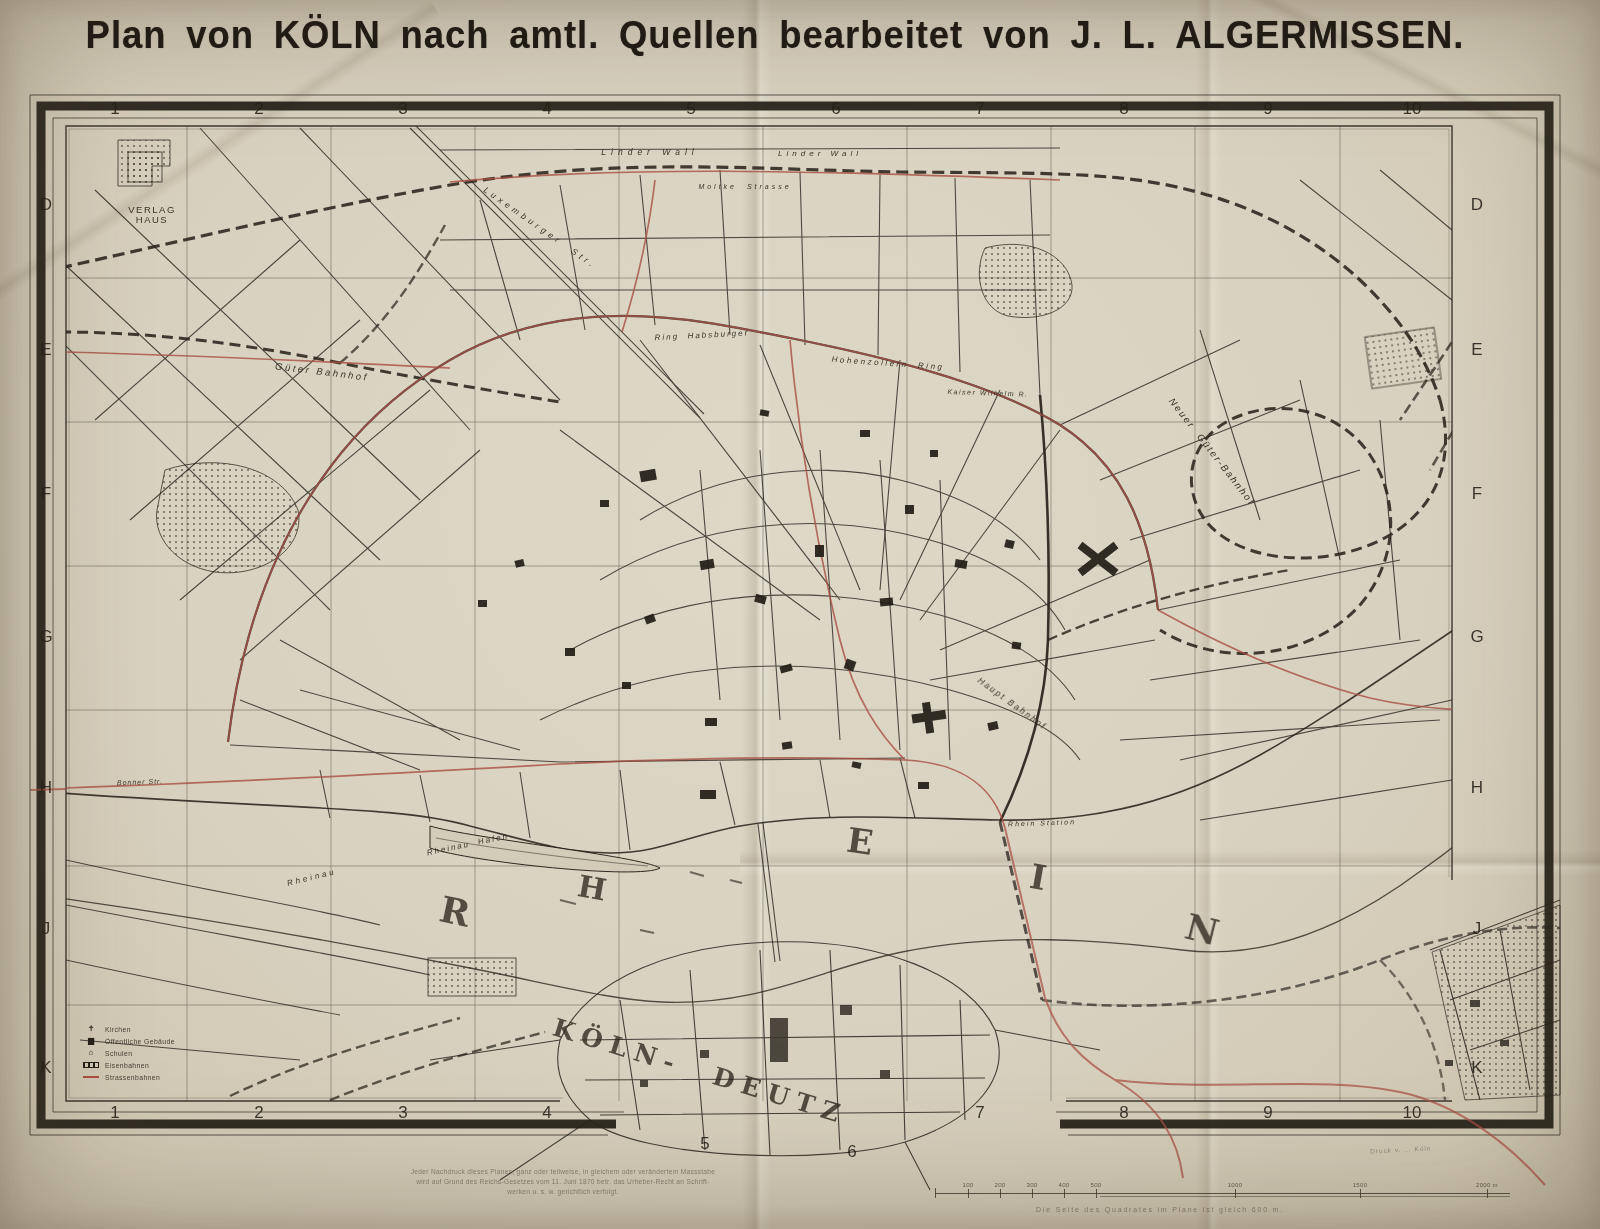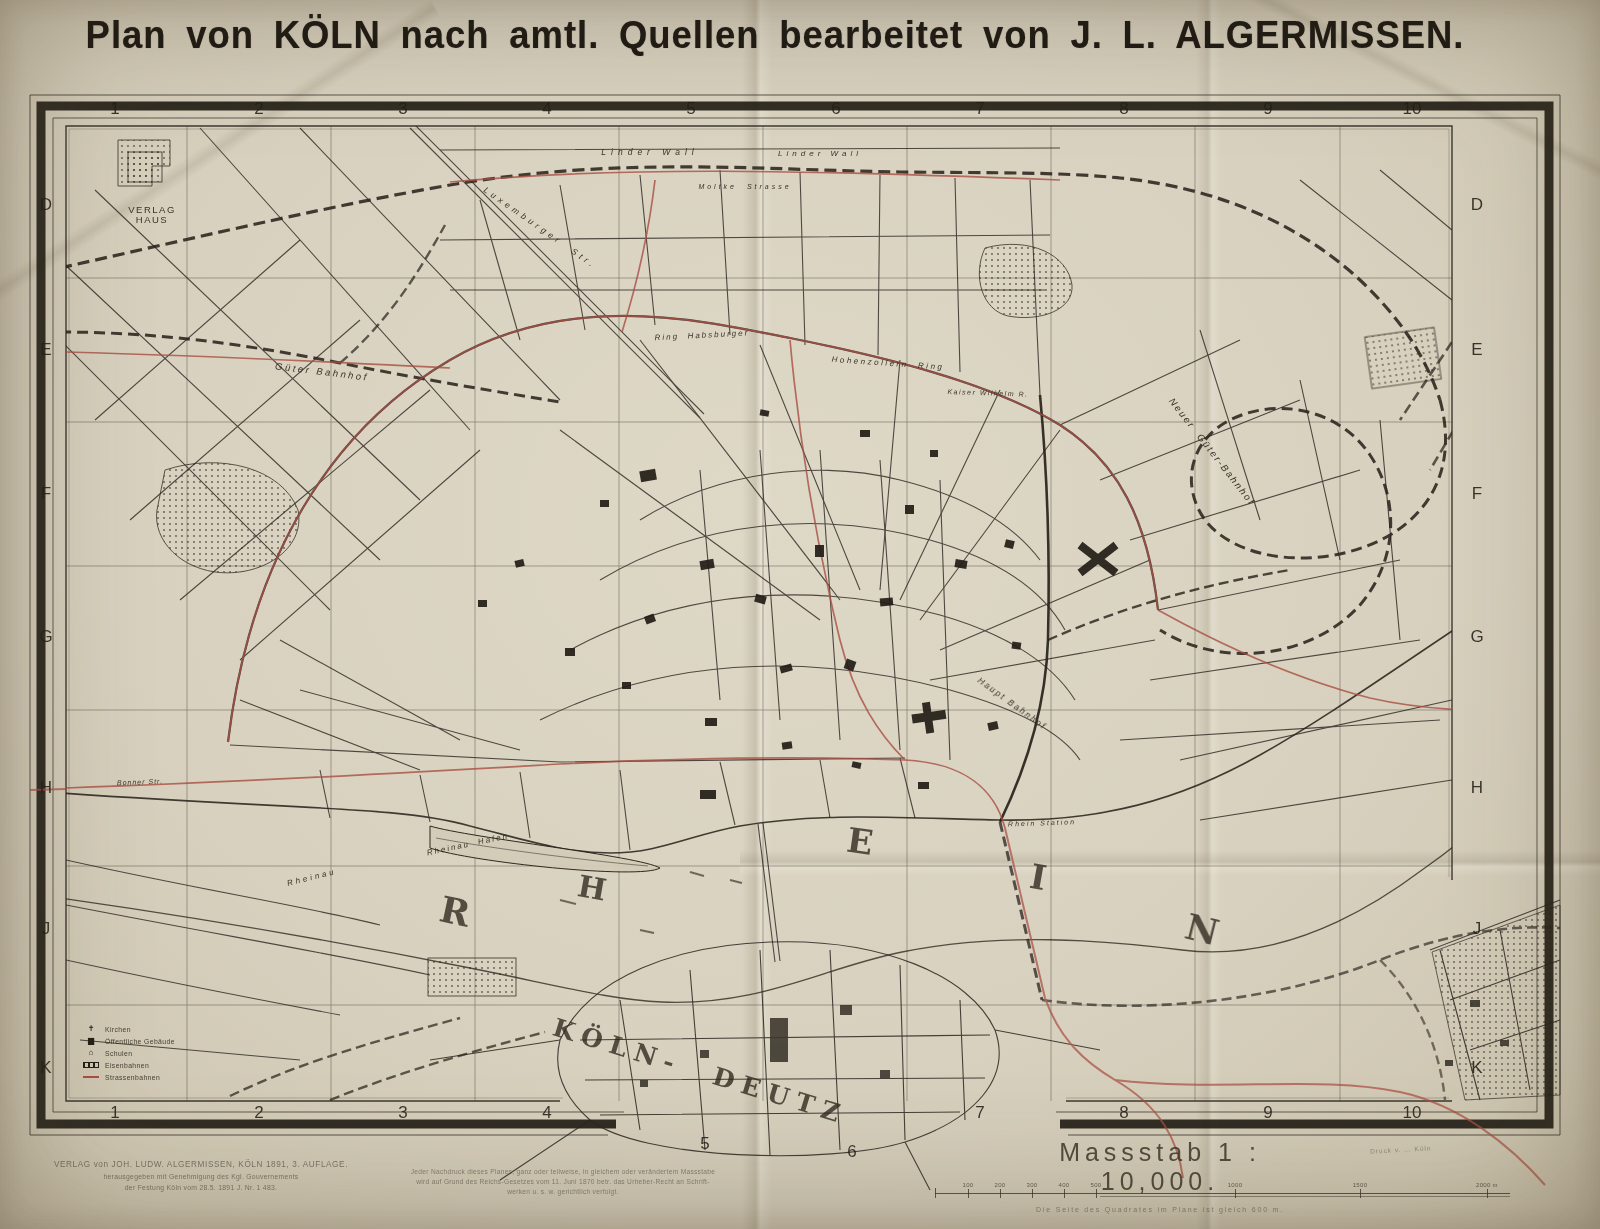--- a/index.html
+++ b/index.html
@@ -318,32 +318,26 @@
         <span class="legend-label">Eisenbahnen</span>
       </div>
       <div class="legend-row">
         <span class="legend-ic">
           <span class="ic-tram"></span>
         </span>
         <span class="legend-label">Strassenbahnen</span>
       </div>
     </div>
 
-  <div class="imprint" id="imprint-left">
-    <div class="l1">VERLAG von JOH. LUDW. ALGERMISSEN, KÖLN 1891, 3. AUFLAGE.</div>
-    <div class="l2">herausgegeben mit Genehmigung des Kgl. Gouvernements</div>
-    <div class="l3">der Festung Köln vom 28.5. 1891 J. Nr. 1 483.</div>
-  </div>
   <div class="imprint" id="imprint-center">
     <div>Jeder Nachdruck dieses Planes, ganz oder teilweise, in gleichem oder verändertem Massstabe</div>
     <div>wird auf Grund des Reichs-Gesetzes vom 11. Juni 1870 betr. das Urheber-Recht an Schrift-</div>
     <div>werken u. s. w. gerichtlich verfolgt.</div>
   </div>
 
-  <div id="scale-title">Massstab 1 : 10,000.</div>
   <div id="printer-note">Druck v. … Köln</div>
   <div id="scalebar">
       <div class="scalebar-line" style="left: 935px; top: 1193px; width: 575px;"></div>
       <div class="scalebar-line" style="left: 1100px; top: 1196px; width: 410px; opacity: 0.5;"></div>
       <div class="scalebar-tick" style="left: 935px; top: 1188px; height: 10px;"></div>
       <div class="scalebar-tick" style="left: 968px; top: 1189px; height: 9px;"></div>
       <div class="scalebar-label" style="left: 968px; top: 1188px;">100</div>
       <div class="scalebar-tick" style="left: 1000px; top: 1189px; height: 9px;"></div>
       <div class="scalebar-label" style="left: 1000px; top: 1188px;">200</div>
       <div class="scalebar-tick" style="left: 1032px; top: 1189px; height: 9px;"></div>

